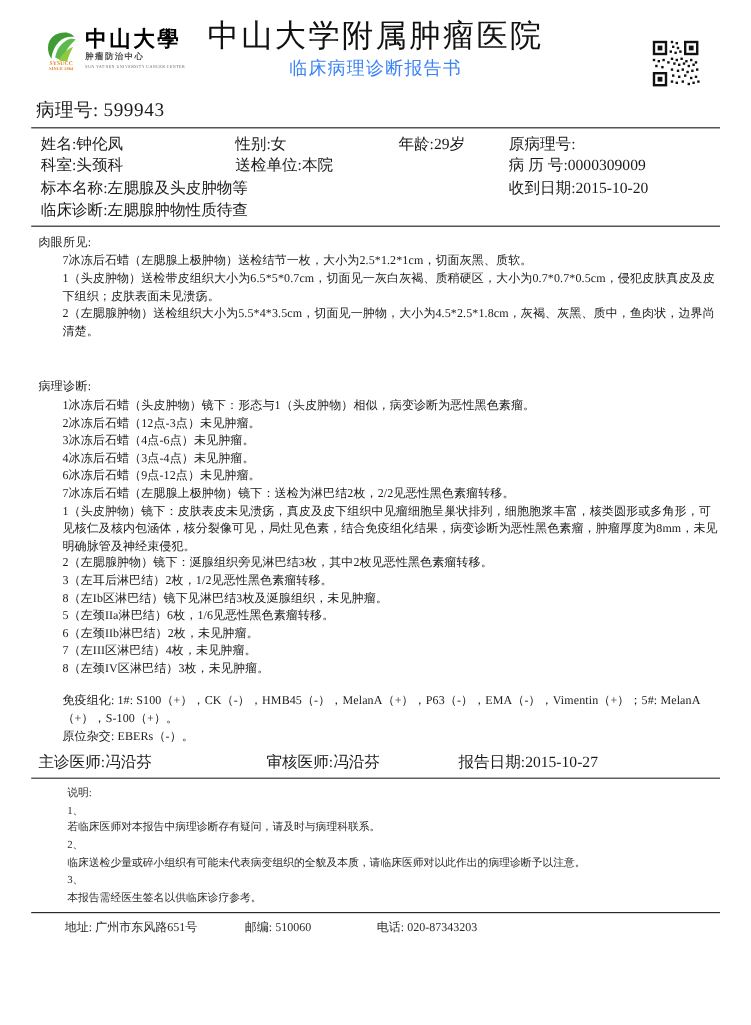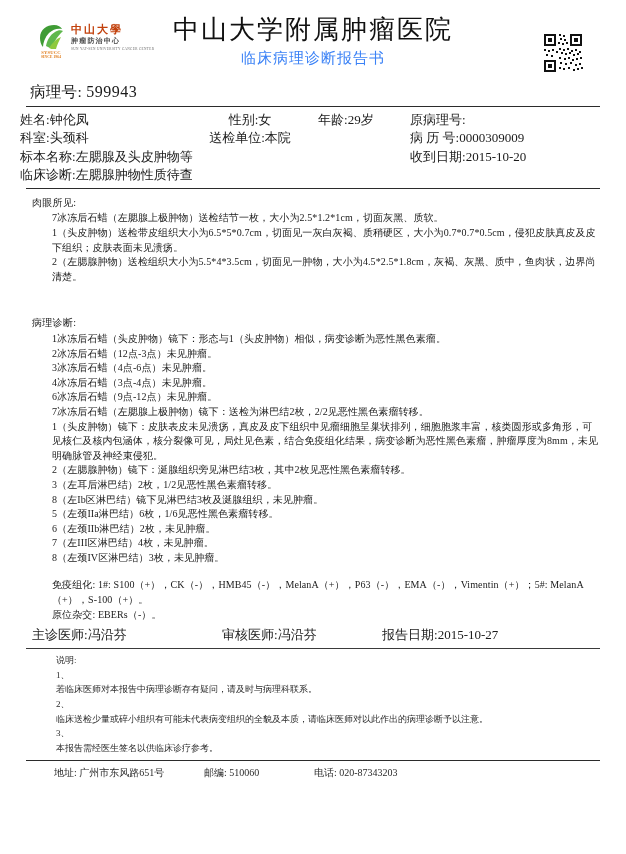--- a/index.html
+++ b/index.html
@@ -46,24 +46,24 @@
   }
   .emblem svg { display: block; }
   .logo-text {
     display: flex;
     flex-direction: column;
     line-height: 1;
     padding-top: 1px;
   }
   .logo-cn {
     font-family: "Liberation Serif", "DejaVu Serif", serif;
-    font-size: 11px;
+    font-size: 18px;
     font-weight: bold;
     letter-spacing: 2px;
-    color: #c2410c;
+    color: #000000;
   }
   .logo-sub {
     font-size: 7px;
     letter-spacing: 1.2px;
     color: #4a4a4a;
     margin-top: 3px;
     font-weight: bold;
     font-family: Liberation Serif, serif;
   }
   .logo-en {
@@ -141,30 +141,30 @@
     padding: 4px 0 3px 30px;
     font-size: 15.5px;
     letter-spacing: 0.3px;
   }
   .pathno .label { }
   .pathno .value { font-size: 16px; letter-spacing: 0.5px; }
 
   
   .info {
     padding: 4px 0 3px 0;
-    margin: 0 14px;
+    margin: 0 28px;
     font-size: 13px;
     line-height: 1.42;
   }
   .info-row {
     display: flex;
     white-space: nowrap;
   }
   .col-a { width: 168px; padding-left: 6px; box-sizing: border-box; }
-  .col-b { width: 136px; text-align: center; }
+  .col-b { width: 136px; }
   .col-c { width: 92px; }
   .col-d { flex: 1; }
   .wide-ab { width: 396px; padding-left: 6px; box-sizing: border-box; }
 
   
   .content {
     margin: 0 26px;
     padding-top: 5px;
     font-size: 10px;
     line-height: 1.46;

